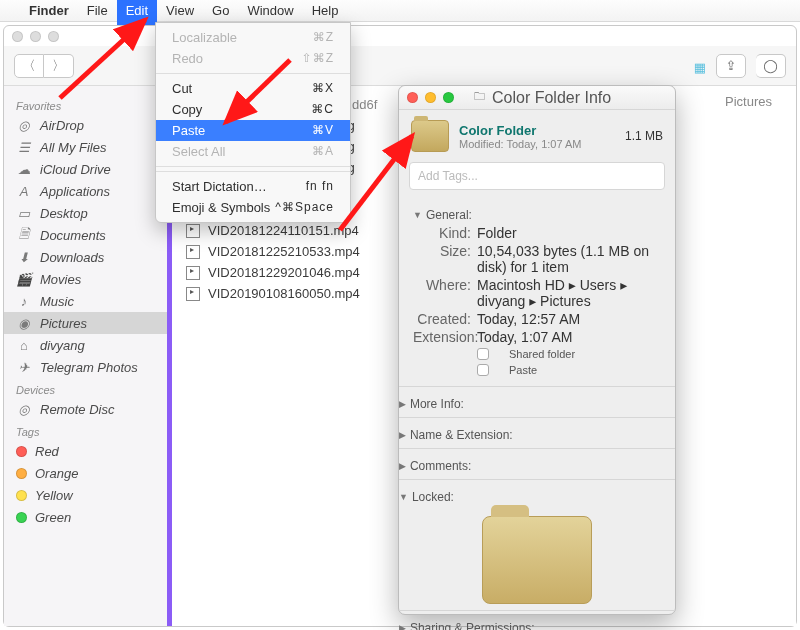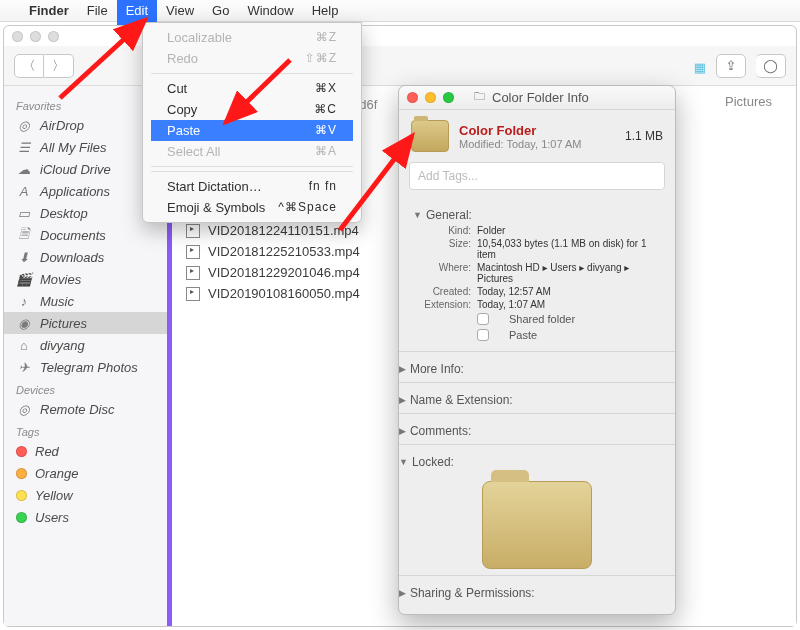--- a/index.html
+++ b/index.html
@@ -41,43 +41,43 @@
 .filelist { flex:1; background:#fff; padding-top:8px;}
 .frow { display:flex; align-items:center; gap:8px; padding:3px 14px; height:21px; color:#3b3b3b;}
 .fico { width:14px; height:14px; display:inline-block;}
 .fico.img{background:linear-gradient(#c93a3a,#8a1c1c); border-radius:2px;}
 .fico.vid{background:#fff; border:1px solid #888; position:relative;}
 .fico.vid::after{content:"▸"; font-size:8px; color:#555; position:absolute; left:3px; top:-1px;}
 .fico.folder{background:#4da3ff; border-radius:2px;}
 .fico.app{background:linear-gradient(#f5b942,#e28e1c); border-radius:2px;}
 
 
-.dropdown { position:absolute; left:142px; top:22px; width:220px; background:#f8f8f8; border:1px solid #c7c7c7; border-radius:0 0 6px 6px; box-shadow:0 8px 20px rgba(0,0,0,.25); padding:4px 8px; z-index:50;}
+.dropdown { position:absolute; left:155px; top:22px; width:196px; background:#f8f8f8; border:1px solid #c7c7c7; border-radius:0 0 6px 6px; box-shadow:0 8px 20px rgba(0,0,0,.25); padding:4px 0; z-index:50;}
 .drow { display:flex; justify-content:space-between; padding:3px 16px; color:#2f2f2f;}
 .drow.dis { color:#b4b4b4; }
 .drow.sel { background:#3a7fff; color:#fff; }
 .dsep { height:1px; background:#dedede; margin:4px 0;}
 .sc { letter-spacing:1px; font-size:12px; }
 
 
 .info { position:absolute; left:398px; top:85px; width:278px; height:530px; background:#eeeeee; border:1px solid #bcbcbc; border-radius:7px; box-shadow:0 10px 28px rgba(0,0,0,.3); z-index:60; font-size:12px; color:#444;}
 .info .ihead { height:24px; display:flex; align-items:center; gap:7px; padding:0 8px; background:linear-gradient(#fafafa,#ececec); border-bottom:1px solid #d6d6d6; border-radius:7px 7px 0 0;}
 .info .ihead .tdot.r{background:#ff5f57;} .info .ihead .tdot.y{background:#ffbd2e;} .info .ihead .tdot.g{background:#28c840;}
-.info .ftitle { font-size:13px; color:#555;}
+.info .ftitle { font-size:16px; color:#555;}
 .info .toprow { display:flex; gap:10px; padding:10px 12px; align-items:center;}
 .bigfolder { width:38px; height:32px; background:linear-gradient(#dcc98a,#c3a85e); border-radius:4px; border:1px solid #b79b54; position:relative;}
 .bigfolder::before{content:""; position:absolute; top:-5px; left:2px; width:14px;height:5px; background:#cdb674; border-radius:2px 2px 0 0;}
-.info .fname { font-weight:600; font-size:13px; color:#b91c1c;}
+.info .fname { font-weight:600; font-size:13px; color:#0f766e;}
 .info .fmod { color:#888; font-size:11px;}
 .info .fsize { margin-left:auto; font-size:12px; color:#333;}
 .tagstrip{ margin:0 10px 8px; border:1px solid #d6d6d6; background:#fff; border-radius:4px; padding:6px 8px; color:#bbb;}
 .section { padding:4px 14px; }
 .sechdr { color:#555; padding:6px 0 2px; display:flex; align-items:center; gap:4px;}
 .tri{ font-size:9px; color:#777;}
-.kv { display:flex; font-size:10px; padding:1px 0;}
+.kv { display:flex; font-size:14px; padding:1px 0;}
 .kv .k{ width:58px; text-align:right; color:#666; margin-right:6px;}
 .kv .v{ color:#333; flex:1;}
 .chk{ display:flex; align-items:center; gap:20px; font-size:11px; padding:2px 0 2px 64px; color:#555;}
 .chkbox{ width:12px;height:12px;border:1px solid #aaa; border-radius:3px; background:#fff;}
 .isep{height:1px; background:#d6d6d6; margin:4px 0;}
 .preview-folder{ width:110px;height:88px; margin:10px auto 6px; background:linear-gradient(#e3d39a,#c8ad66); border-radius:8px; border:1px solid #b89d58; position:relative;}
 .preview-folder::before{content:""; position:absolute; top:-12px; left:8px; width:38px;height:12px; background:#d5bf82; border-radius:5px 5px 0 0;}
 
 
 .arrow{position:absolute; z-index:80;}
@@ -187,21 +187,21 @@
       <div class="srow">
           <span class="tagdot orange"></span>
           <span>Orange</span>
         </div>
       <div class="srow">
           <span class="tagdot yellow"></span>
           <span>Yellow</span>
         </div>
       <div class="srow">
           <span class="tagdot green"></span>
-          <span>Users</span>
+          <span>Green</span>
         </div>
     </div>
 
     <div class="filelist">
       <div class="frow" style="padding-left:180px;color:#888">
           <span>dd6f</span>
         </div>
       <div class="frow">
           <span class="fico img"></span>
           <span>IMG20190101072101.jpg</span>

